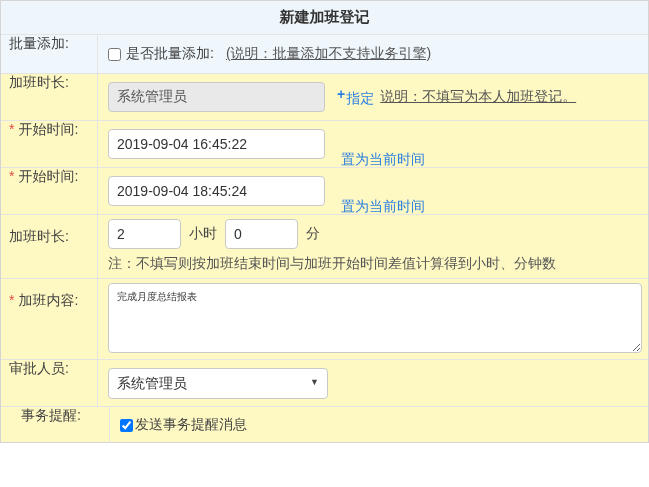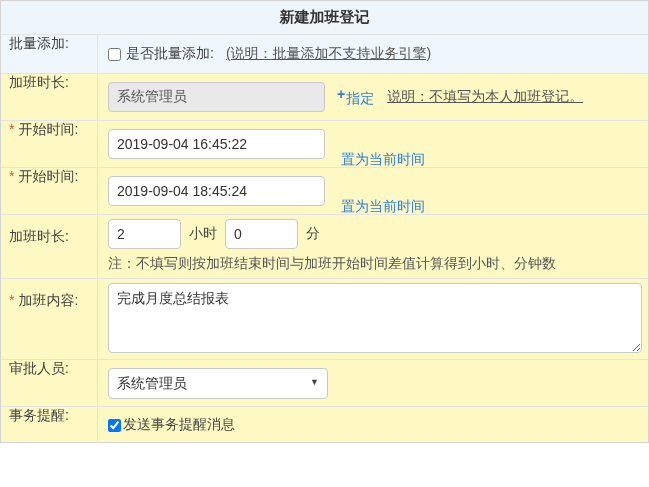--- a/index.html
+++ b/index.html
@@ -115,21 +115,21 @@
     color: #444;
     pointer-events: none;
   }
   textarea {
     width: 534px;
     height: 70px;
     border: 1px solid #c9c9c9;
     border-radius: 4px;
     padding: 6px 8px;
     font-family: inherit;
-    font-size: 14px;
+    font-size: 10px;
     color: #333;
     resize: both;
     outline: none;
   }
   .cb-wrap {
     display: inline-flex;
     align-items: center;
     gap: 5px;
     cursor: pointer;
   }
@@ -173,21 +173,21 @@
     color: #555;
   }
   
   .r-batch   { height: 39px; }
   .r-person  { height: 47px; }
   .r-start   { height: 47px; }
   .r-end     { height: 47px; }
   .r-dur     { height: 64px; }
   .r-content { height: 81px; }
   .r-appr    { height: 47px; }
-  .r-remind  { height: 37px; }
+  .r-remind  { height: 37px; padding-left: 12px; }
 </style>
 </head>
 <body>
 
 <div class="form-panel">
 
   <div class="title-bar">
     <span>新建加班登记</span>
   </div>
 
@@ -206,21 +206,21 @@
 
   <div class="row r-person">
     <div class="label-cell">
       <span>加班时长:</span>
     </div>
     <div class="content-cell">
       <input type="text" class="txt-std disabled-input" disabled="" value="系统管理员" style="">
       <span class="inline-gap">
         <span class="plus-glyph">+</span><a class="link">指定</a>
       </span>
-      <span class="note" style="margin-left:13px">说明：不填写为本人加班登记。</span>
+      <span class="note" style="margin-left:6px">说明：不填写为本人加班登记。</span>
     </div>
   </div>
 
   <div class="row r-start">
     <div class="label-cell">
       <span class="req">*</span>
       <span>开始时间:</span>
     </div>
     <div class="content-cell">
       <input type="text" class="txt-std" value="2019-09-04 16:45:22" style="">

